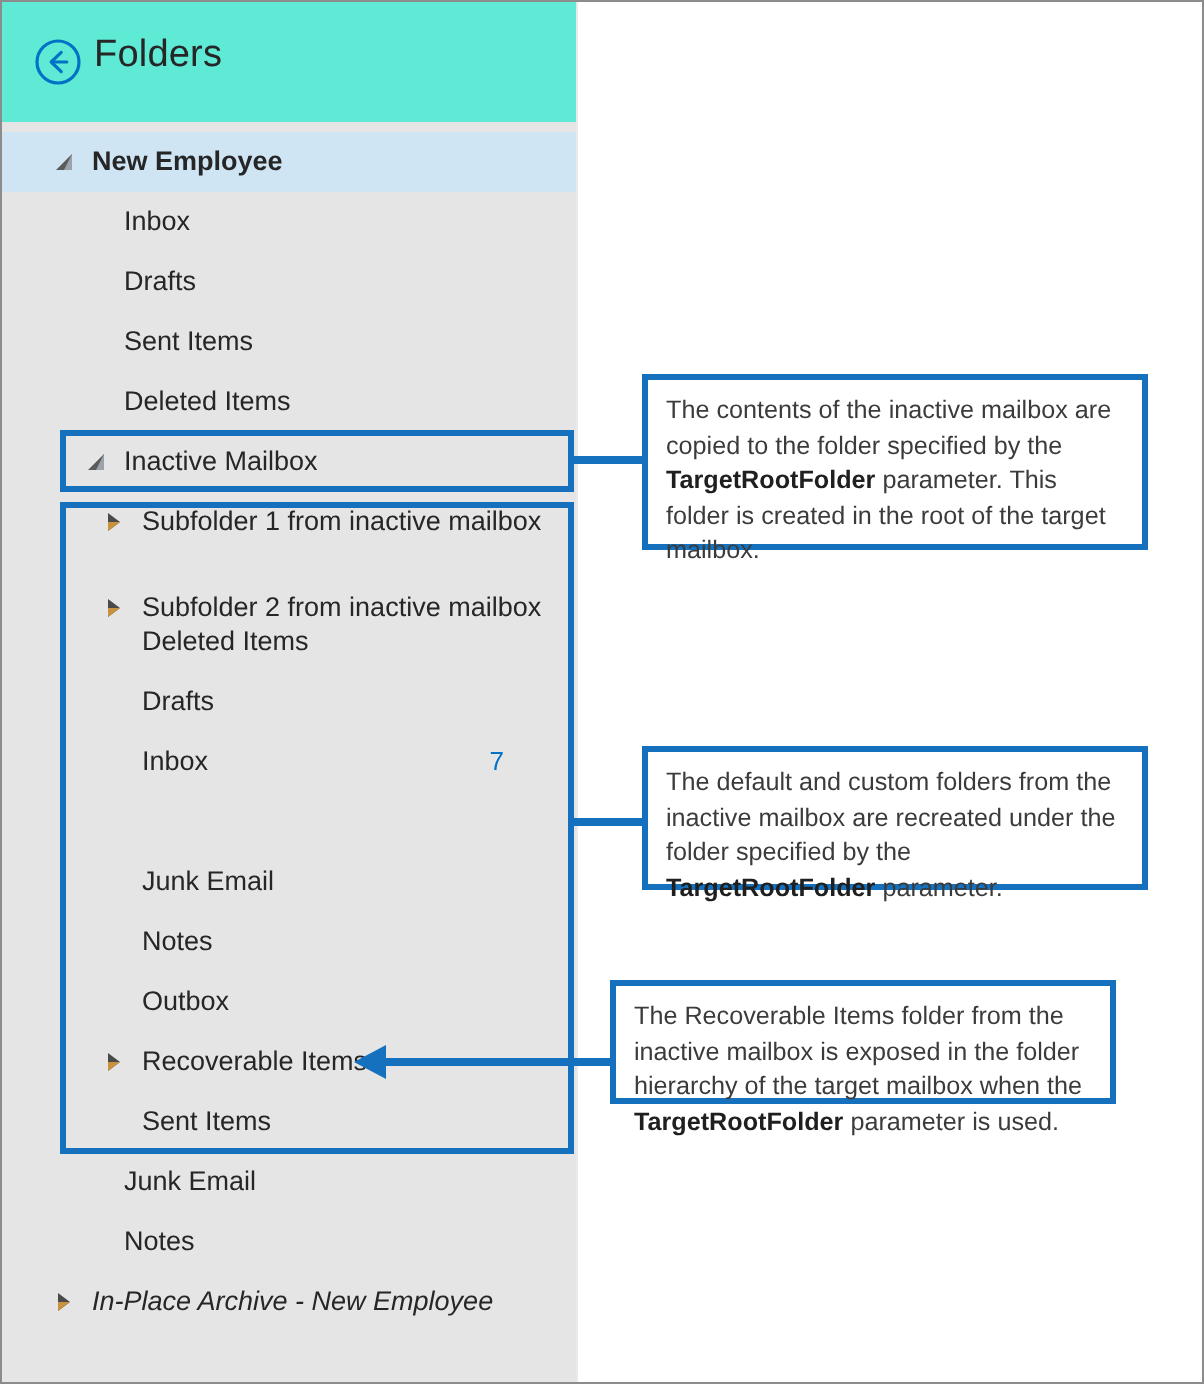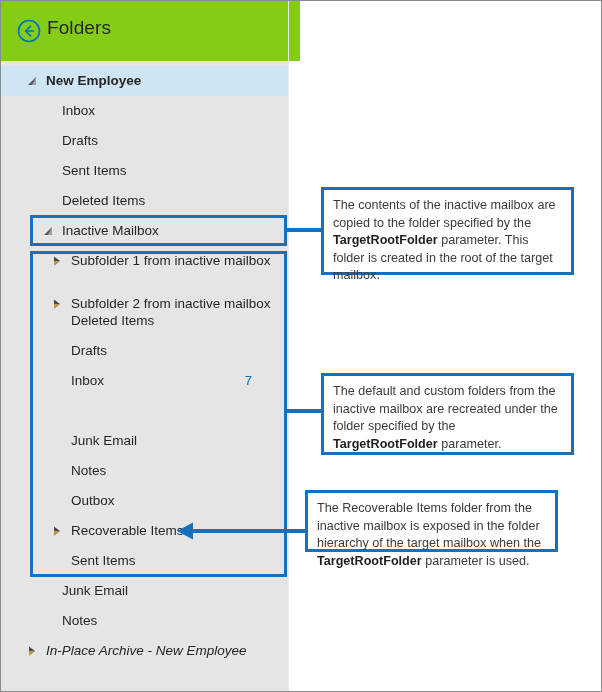--- a/index.html
+++ b/index.html
@@ -19,22 +19,21 @@
     box-sizing: border-box;
     overflow: hidden;
   }
 
   
   #header {
     position: absolute;
     left: 0; top: 0;
     width: 287px;
     height: 60px;
-    background: #84cc16;
-    padding-left: 12px;
+    background: #5eead4;
   }
   #back-btn {
     position: absolute;
     left: 16px; top: 18px;
     width: 24px; height: 24px;
     cursor: pointer;
   }
   #back-btn svg { display: block; }
   #page-title {
     position: absolute;
@@ -259,21 +258,21 @@
   <div id="arrow-head" style="left:176px; top:520px;">
     <svg width="18" height="20" viewBox="0 0 18 20">
       <path d="M0 10 L16 1.5 L16 18.5 Z" fill="#1570bd"></path>
     </svg>
   </div>
 
   <div class="callout" style="left:320px; top:186px; width:253px; height:88px;">
     <span>The contents of the inactive mailbox are copied to the folder specified by the <b>TargetRootFolder</b> parameter. This folder is created in the root of the target mailbox.</span>
   </div>
 
-  <div class="callout" style="left:320px; top:372px; width:253px; height:82px;">
+  <div class="callout" style="left:320px; top:372px; width:253px; height:72px;">
     <span>The default and custom folders from the inactive mailbox are recreated under the folder specified by the <b>TargetRootFolder</b> parameter.</span>
   </div>
 
   <div class="callout" style="left:304px; top:489px; width:253px; height:62px;">
     <span>The Recoverable Items folder from the inactive mailbox is exposed in the folder hierarchy of the target mailbox when the <b>TargetRootFolder</b> parameter is used.</span>
   </div>
 
 </div>
 
 </body></html>

